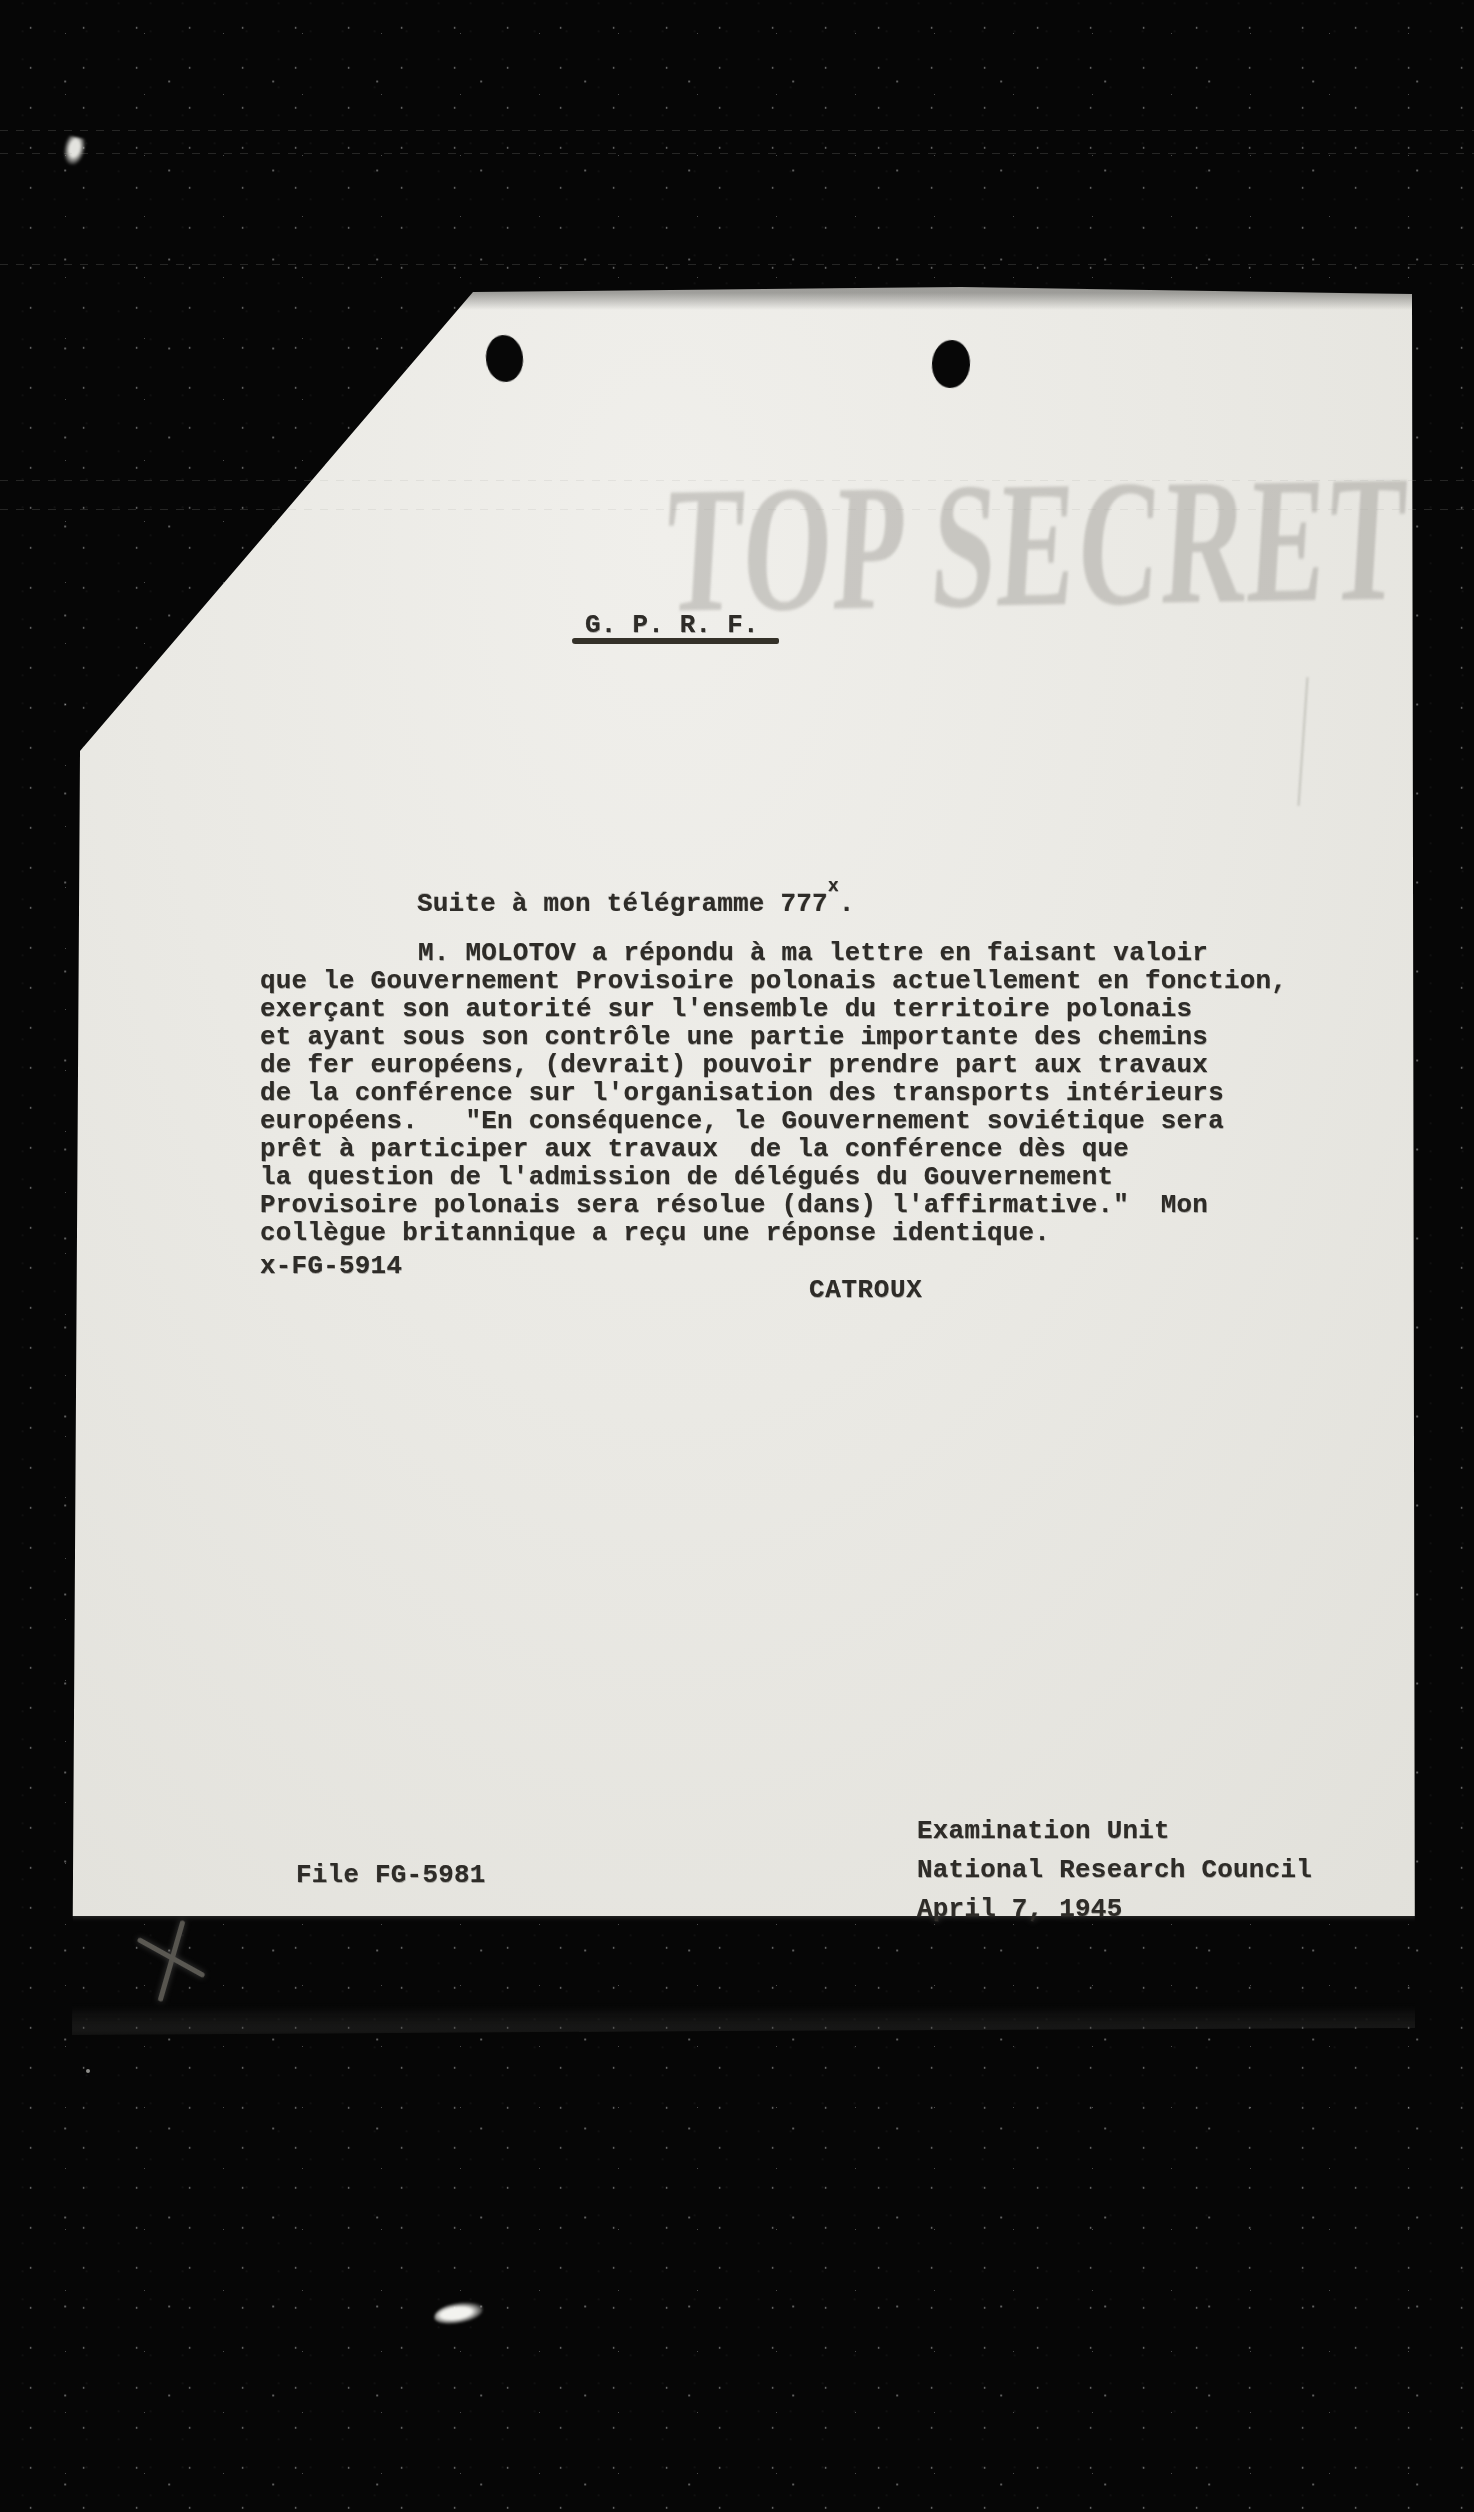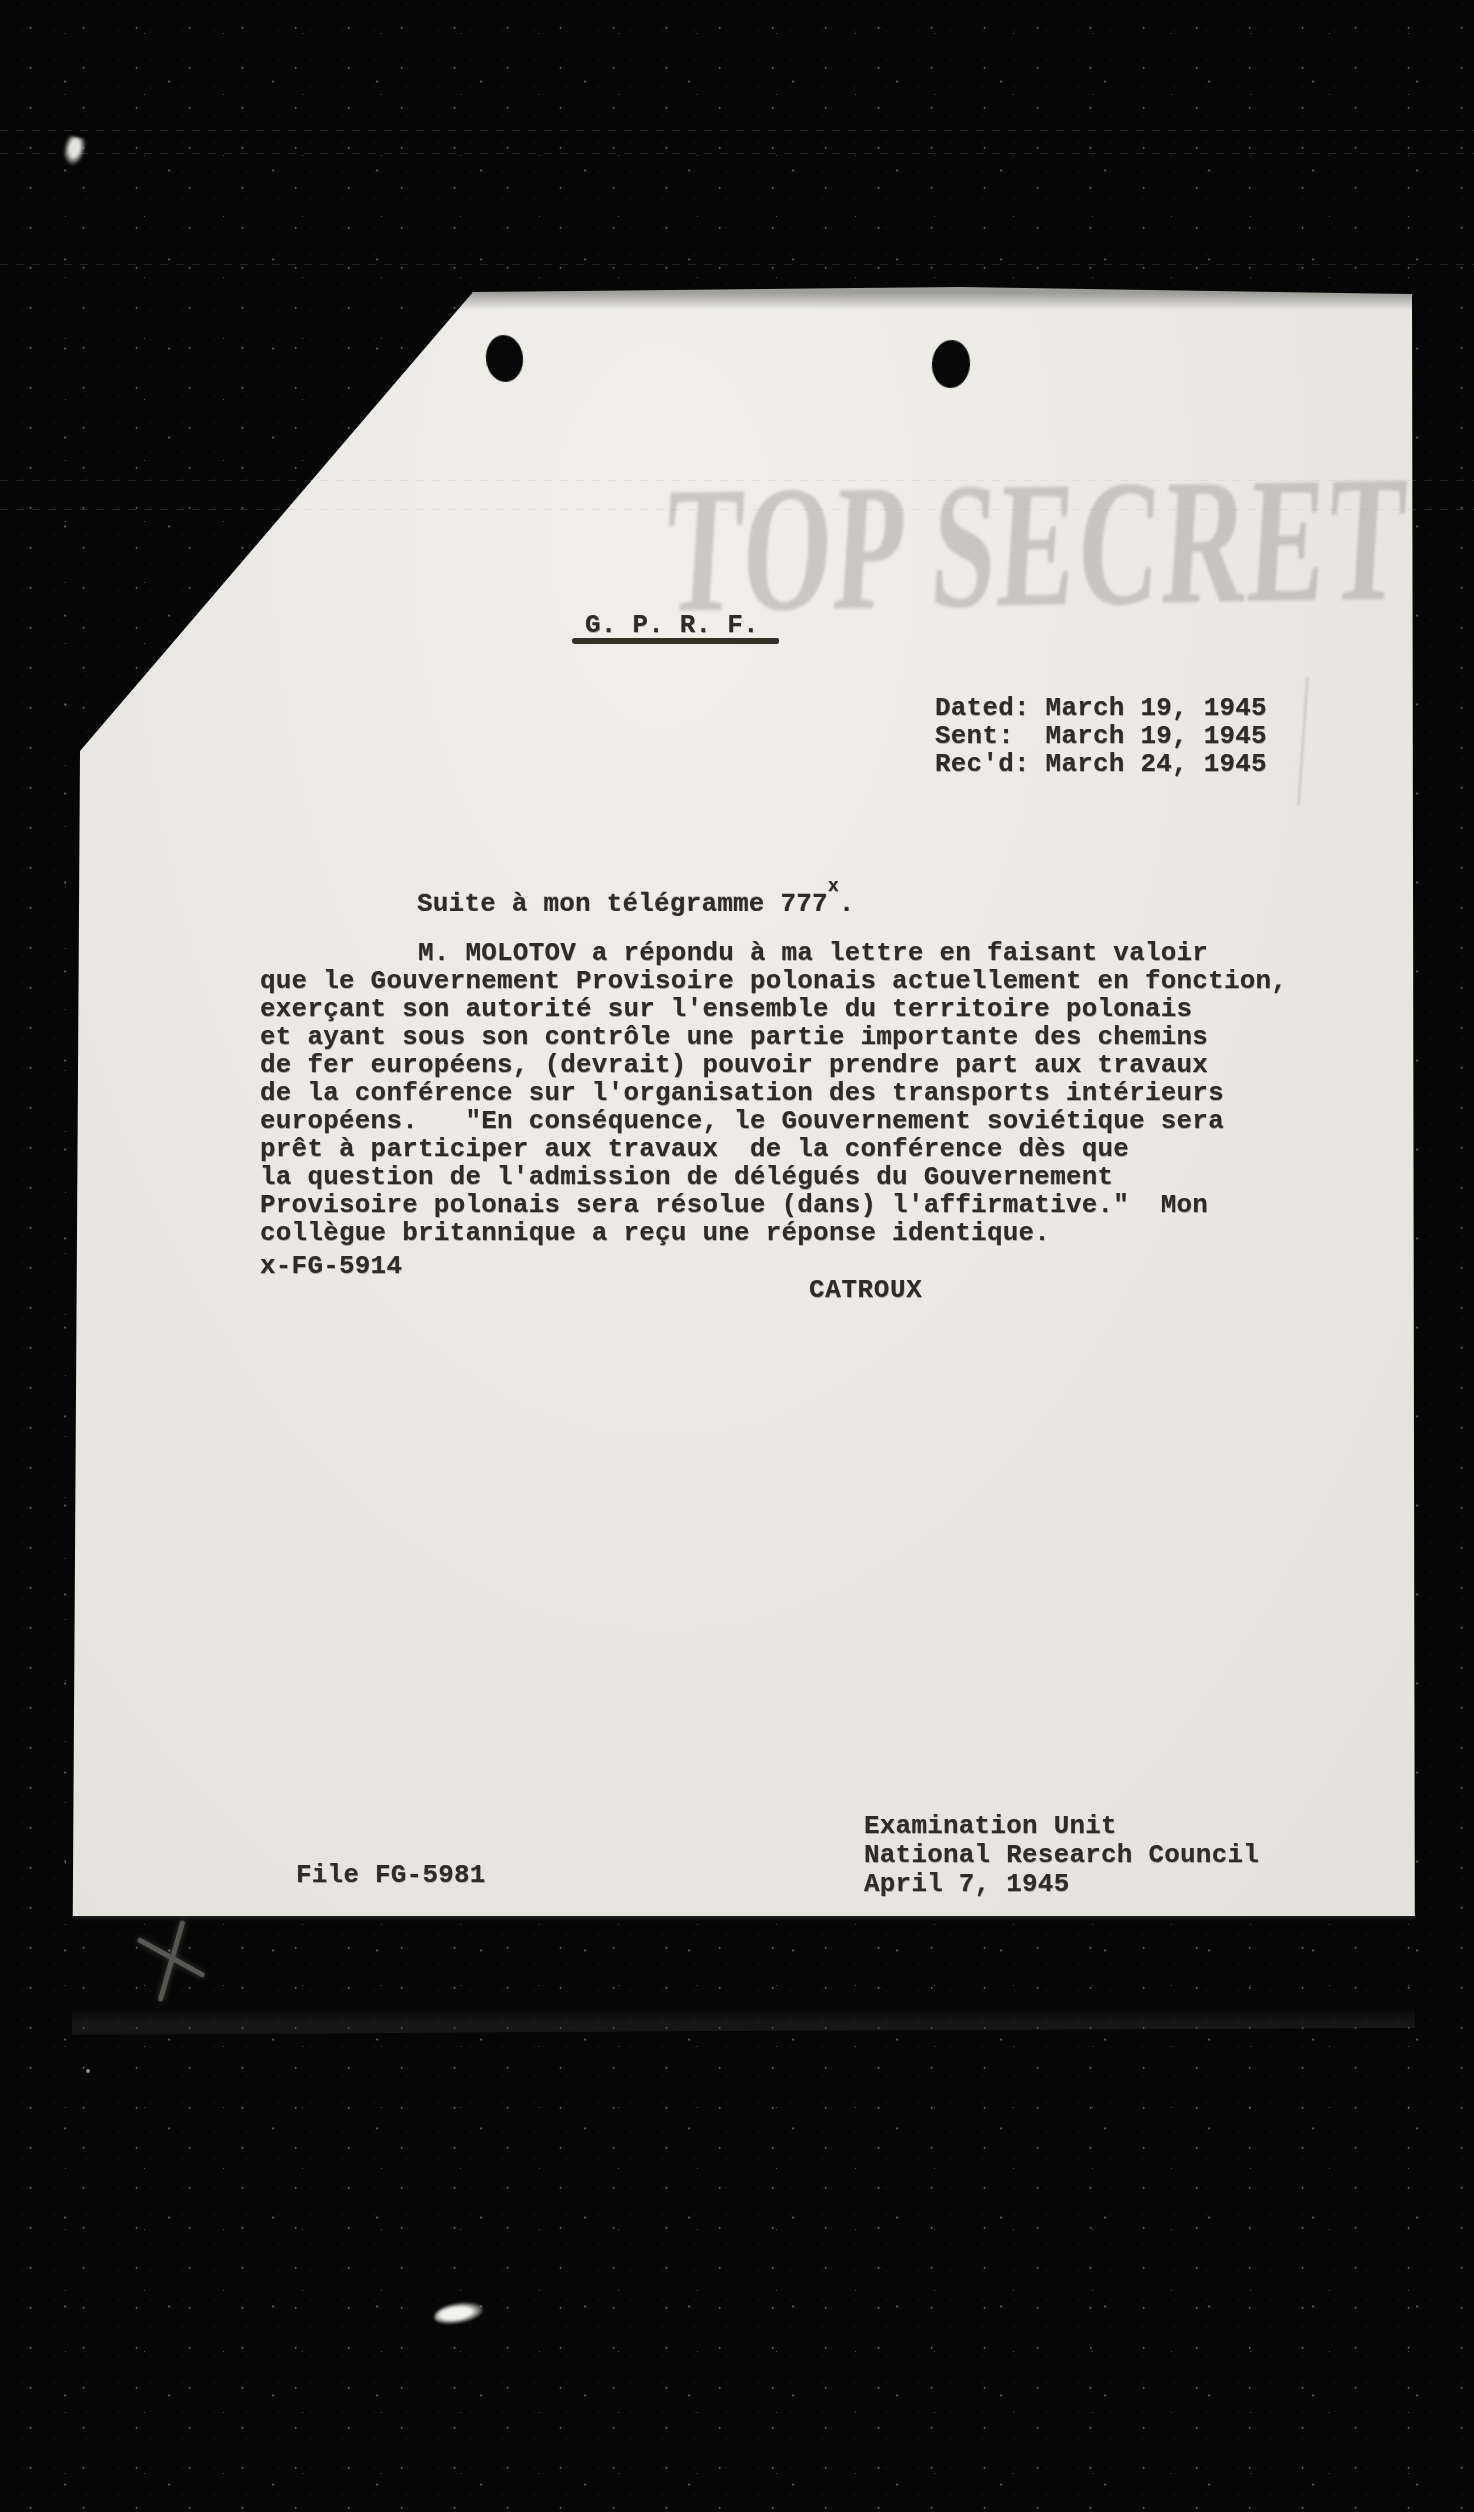--- a/index.html
+++ b/index.html
@@ -59,21 +59,21 @@
   .gprf-underline{position:absolute;left:572px;top:638px;width:207px;height:6px;z-index:4;
     background:#343129;border-radius:3px 1.8px 2.4px 3.6px;filter:blur(0.4px);}
 
   .meta-left{left:260px;top:694px;}
   .meta-right{left:935px;top:694px;}
   .suite{left:417px;top:882px;text-align:right;}
   .suite sup{font-size:18px;position:relative;top:-9.6px;letter-spacing:0.1px;}
   .body-text{left:260px;top:939px;}
   .ref{left:260px;top:1252px;}
   .sig{left:809px;top:1276px;letter-spacing:0.6px;}
-  .exam{left:864px;top:1812px;line-height:29px;}
+  .exam{left:917px;top:1812px;line-height:39px;}
   .file{left:260px;top:1861px;margin-left:36px;}
 
   
   .xmark{position:absolute;left:132px;top:1918px;width:84px;height:93px;z-index:5;}
   .xmark .s1{position:absolute;left:37px;top:1.2px;width:5.4px;height:84px;
     background:#57554f;border-radius:3.6px;transform:rotate(16deg);filter:blur(0.7px);}
   .xmark .s2{position:absolute;left:1.2px;top:37px;width:76px;height:5.4px;
     background:#5a5852;border-radius:3.6px;transform:rotate(29deg);filter:blur(0.7px);}
 
   
@@ -96,23 +96,20 @@
   <div class="artifact-line" style="top:264px"></div>
   <div class="smudge-tl"></div>
 
   <div class="paper">
 
     <div class="stamp">TOP SECRET</div>
 
     <div class="typed gprf">G. P. R. F.</div>
     <div class="gprf-underline"></div>
 
-    <pre class="typed meta-right">Dated: March 19, 1945
-Sent:  March 19, 1945
-Rec'd: March 24, 1945</pre>
 
     <div class="typed suite"><span>Suite à mon télégramme 777</span><sup>x</sup><span>.</span></div>
 
     <pre class="typed body-text">          M. MOLOTOV a répondu à ma lettre en faisant valoir
 que le Gouvernement Provisoire polonais actuellement en fonction,
 exerçant son autorité sur l'ensemble du territoire polonais
 et ayant sous son contrôle une partie importante des chemins
 de fer européens, (devrait) pouvoir prendre part aux travaux
 de la conférence sur l'organisation des transports intérieurs
 européens.   "En conséquence, le Gouvernement soviétique sera

